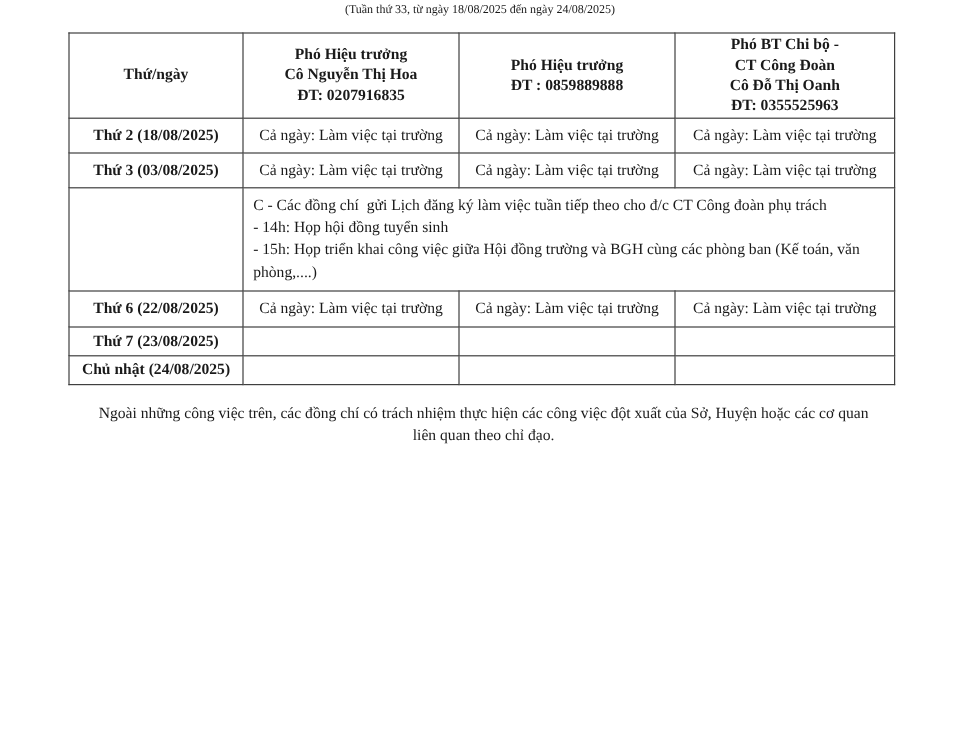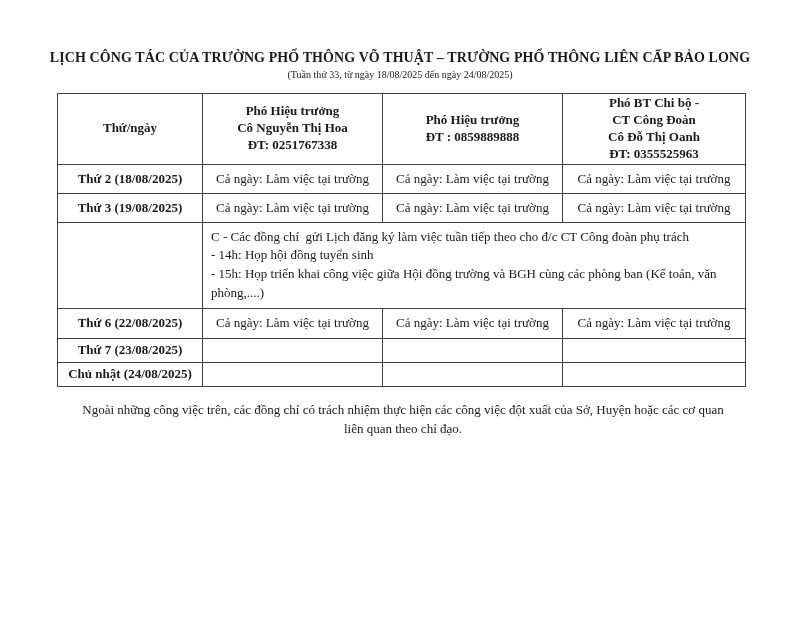--- a/index.html
+++ b/index.html
@@ -65,39 +65,38 @@
     font-size: 13px;
     line-height: 1.5;
     text-align: center;
   }
 </style>
 </head>
 <body>
 
 <div class="page">
 
-  <div class="doc-title">LỊCH CÔNG TÁC CỦA TRƯỜNG PHỔ THÔNG VÕ THUẬT – TRƯỜNG PHỔ THÔNG LIÊN CẤP BẢO LONG</div>
   <div class="doc-subtitle">(Tuần thứ 33, từ ngày 18/08/2025 đến ngày 24/08/2025)</div>
 
   <table class="schedule">
     <colgroup>
       <col class="c0">
         <col class="c1">
         <col class="c2">
         <col class="c3">
     </colgroup>
     <thead>
       <tr class="r-header">
         <th>
           <span class="hline">Thứ/ngày</span>
         </th>
         <th>
           <span class="hline">Phó Hiệu trưởng</span>
           <span class="hline">Cô Nguyễn Thị Hoa</span>
-          <span class="hline">ĐT: 0251767338</span>
+          <span class="hline">ĐT: 0207916835</span>
         </th>
         <th>
           <span class="hline">Phó Hiệu trưởng</span>
           <span class="hline">ĐT : 0859889888</span>
         </th>
         <th>
           <span class="hline">Phó BT Chi bộ -</span>
           <span class="hline">CT Công Đoàn</span>
           <span class="hline">Cô Đỗ Thị Oanh</span>
           <span class="hline">ĐT: 0355525963</span>
@@ -105,21 +104,21 @@
       </tr>
     </thead>
     <tbody>
       <tr class="r-std">
         <td class="day-cell">Thứ 2 (18/08/2025)</td>
         <td>Cả ngày: Làm việc tại trường</td>
         <td>Cả ngày: Làm việc tại trường</td>
         <td>Cả ngày: Làm việc tại trường</td>
       </tr>
       <tr class="r-std">
-        <td class="day-cell">Thứ 3 (19/08/2025)</td>
+        <td class="day-cell">Thứ 3 (03/08/2025)</td>
         <td>Cả ngày: Làm việc tại trường</td>
         <td>Cả ngày: Làm việc tại trường</td>
         <td>Cả ngày: Làm việc tại trường</td>
       </tr>
       <tr class="r-note">
         <td class="day-cell"></td>
         <td class="note-cell" colspan="3">
           <span class="note-line">C - Các đồng chí  gửi Lịch đăng ký làm việc tuần tiếp theo cho đ/c CT Công đoàn phụ trách</span>
           <span class="note-line">- 14h: Họp hội đồng tuyển sinh</span>
           <span class="note-line">- 15h: Họp triển khai công việc giữa Hội đồng trường và BGH cùng các phòng ban (Kế toán, văn phòng,....)</span>

